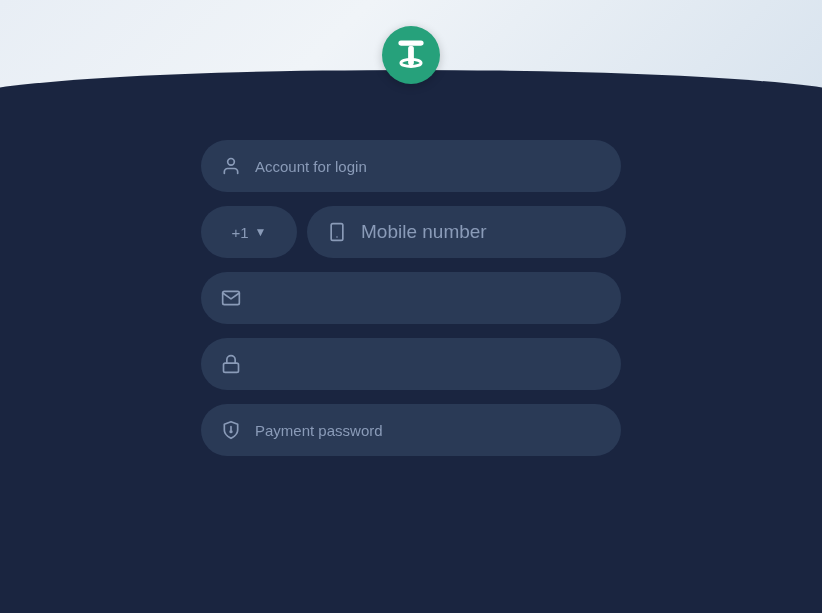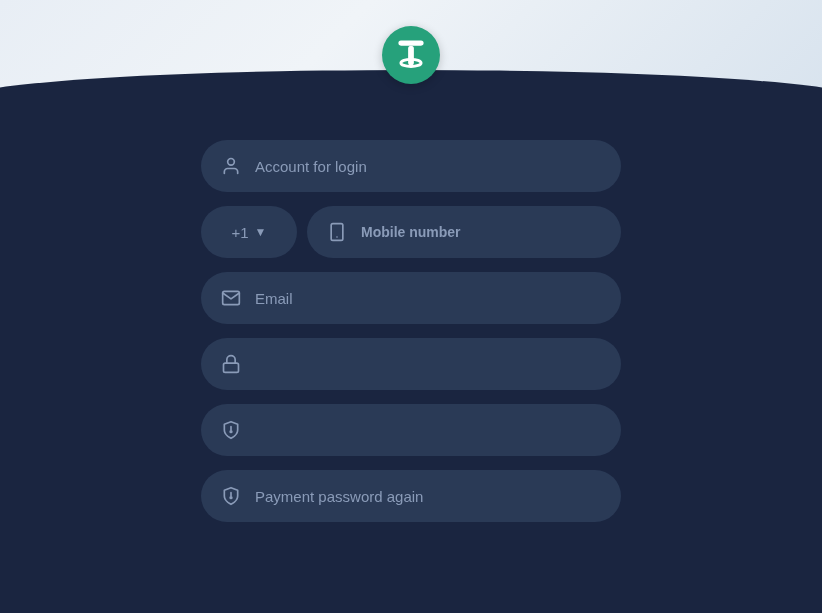--- a/index.html
+++ b/index.html
@@ -140,23 +140,22 @@
       align-items: center;
       padding: 0 20px;
       gap: 14px;
     }
 
     .phone-input input {
       background: transparent;
       border: none;
       outline: none;
       color: #8a9bb8;
-      font-size: 14px;
+      font-size: 19px;
       flex: 1;
-      font-weight: bold;
     }
 
     .phone-input input::placeholder {
       color: #8a9bb8;
     }
   </style>
 </head>
 <body>
 
 <div class="header-section">
@@ -200,47 +199,37 @@
     </div>
   </div>
 
   <div class="input-field">
     <span class="input-icon">
       <svg width="20" height="20" viewBox="0 0 24 24" fill="none" stroke="#8a9bb8" stroke-width="2" stroke-linecap="round" stroke-linejoin="round">
         <path d="M4 4h16c1.1 0 2 .9 2 2v12c0 1.1-.9 2-2 2H4c-1.1 0-2-.9-2-2V6c0-1.1.9-2 2-2z"></path>
         <polyline points="22,6 12,13 2,6"></polyline>
       </svg>
     </span>
-    <input type="email" placeholder="Email" style="">
   </div>
 
 
   <div class="input-field">
     <span class="input-icon">
       <svg width="20" height="20" viewBox="0 0 24 24" fill="none" stroke="#8a9bb8" stroke-width="2" stroke-linecap="round" stroke-linejoin="round">
         <rect x="3" y="11" width="18" height="11" rx="2" ry="2"></rect>
         <path d="M7 11V7a5 5 0 0 1 10 0v4"></path>
       </svg>
     </span>
   </div>
 
   <div class="input-field">
     <span class="input-icon">
       <svg width="20" height="20" viewBox="0 0 24 24" fill="none" stroke="#8a9bb8" stroke-width="2" stroke-linecap="round" stroke-linejoin="round">
         <path d="M12 22s8-4 8-10V5l-8-3-8 3v7c0 6 8 10 8 10z"></path>
         <line x1="12" y1="8" x2="12" y2="12"></line>
         <circle cx="12" cy="14" r="1" fill="#8a9bb8"></circle>
       </svg>
     </span>
-  </div>
-
-  <div class="input-field">
-    <span class="input-icon">
-      <svg width="20" height="20" viewBox="0 0 24 24" fill="none" stroke="#8a9bb8" stroke-width="2" stroke-linecap="round" stroke-linejoin="round">
-        <path d="M12 22s8-4 8-10V5l-8-3-8 3v7c0 6 8 10 8 10z"></path>
-        <line x1="12" y1="8" x2="12" y2="12"></line>
-        <circle cx="12" cy="14" r="1" fill="#8a9bb8"></circle>
-      </svg>
-    </span>
-    <input type="password" placeholder="Payment password again" style="">
-  </div>
+    <input type="password" placeholder="Payment password" style="">
+  </div>
+
 
 </div>
 
 </body></html>

